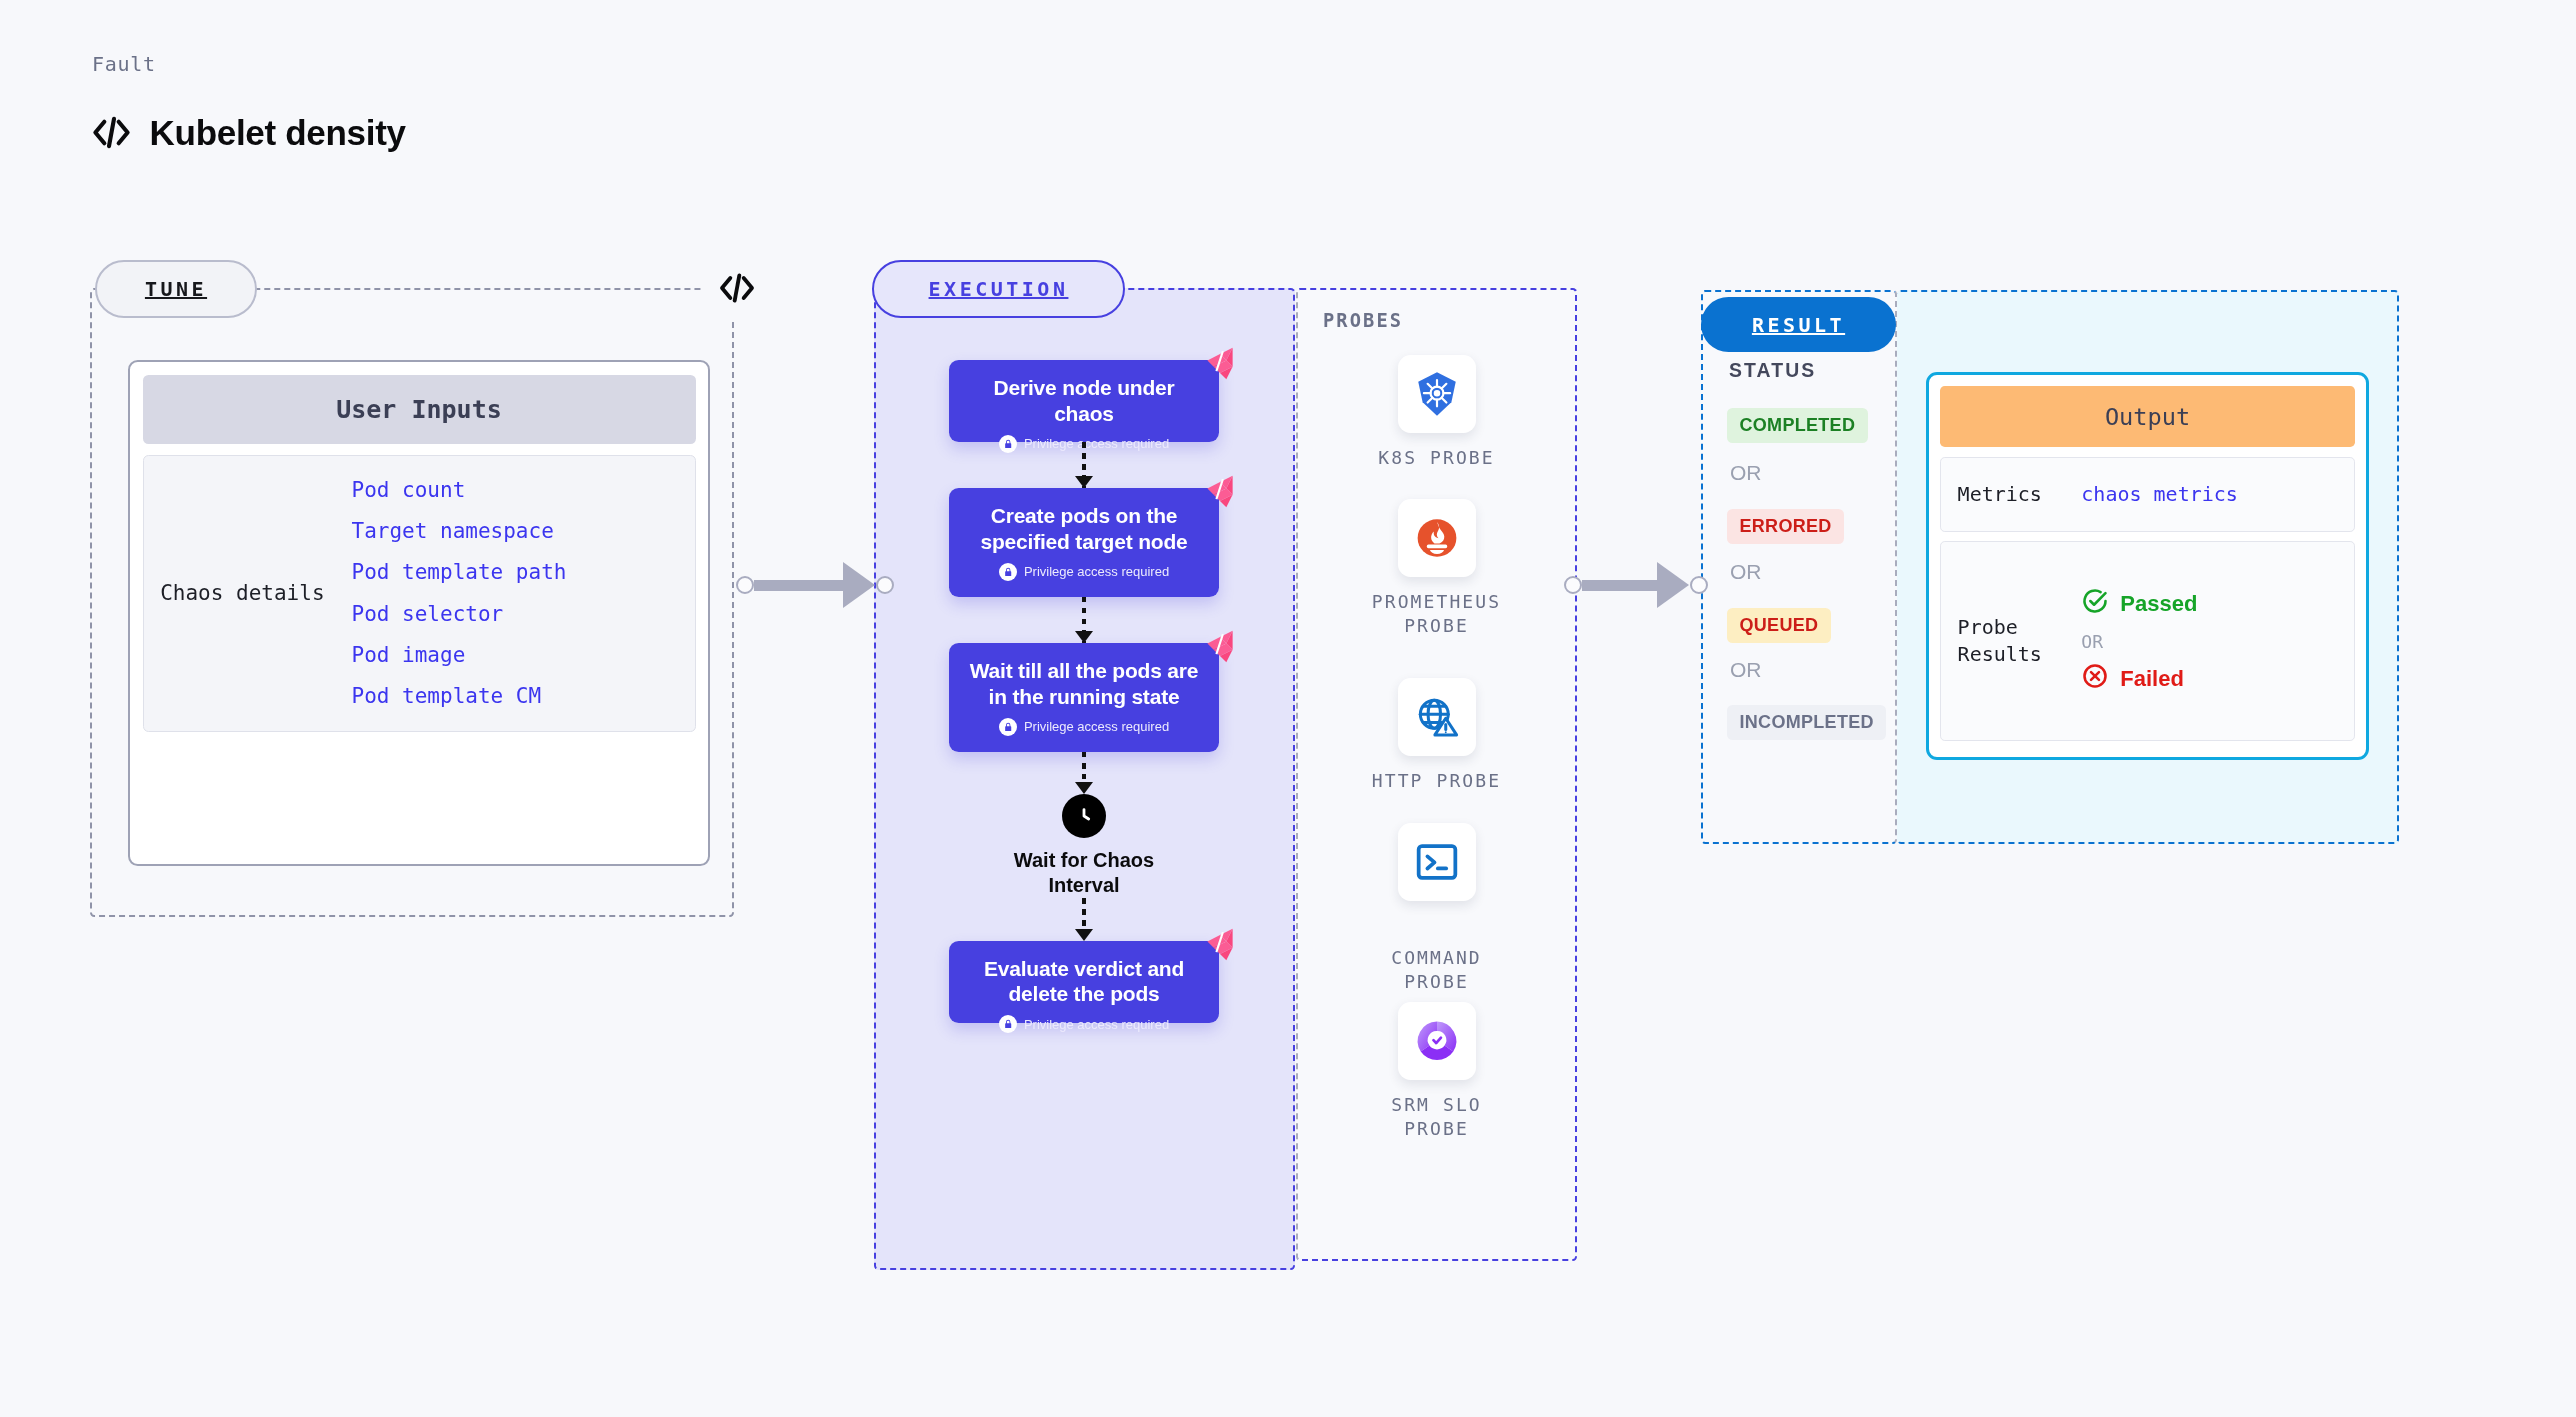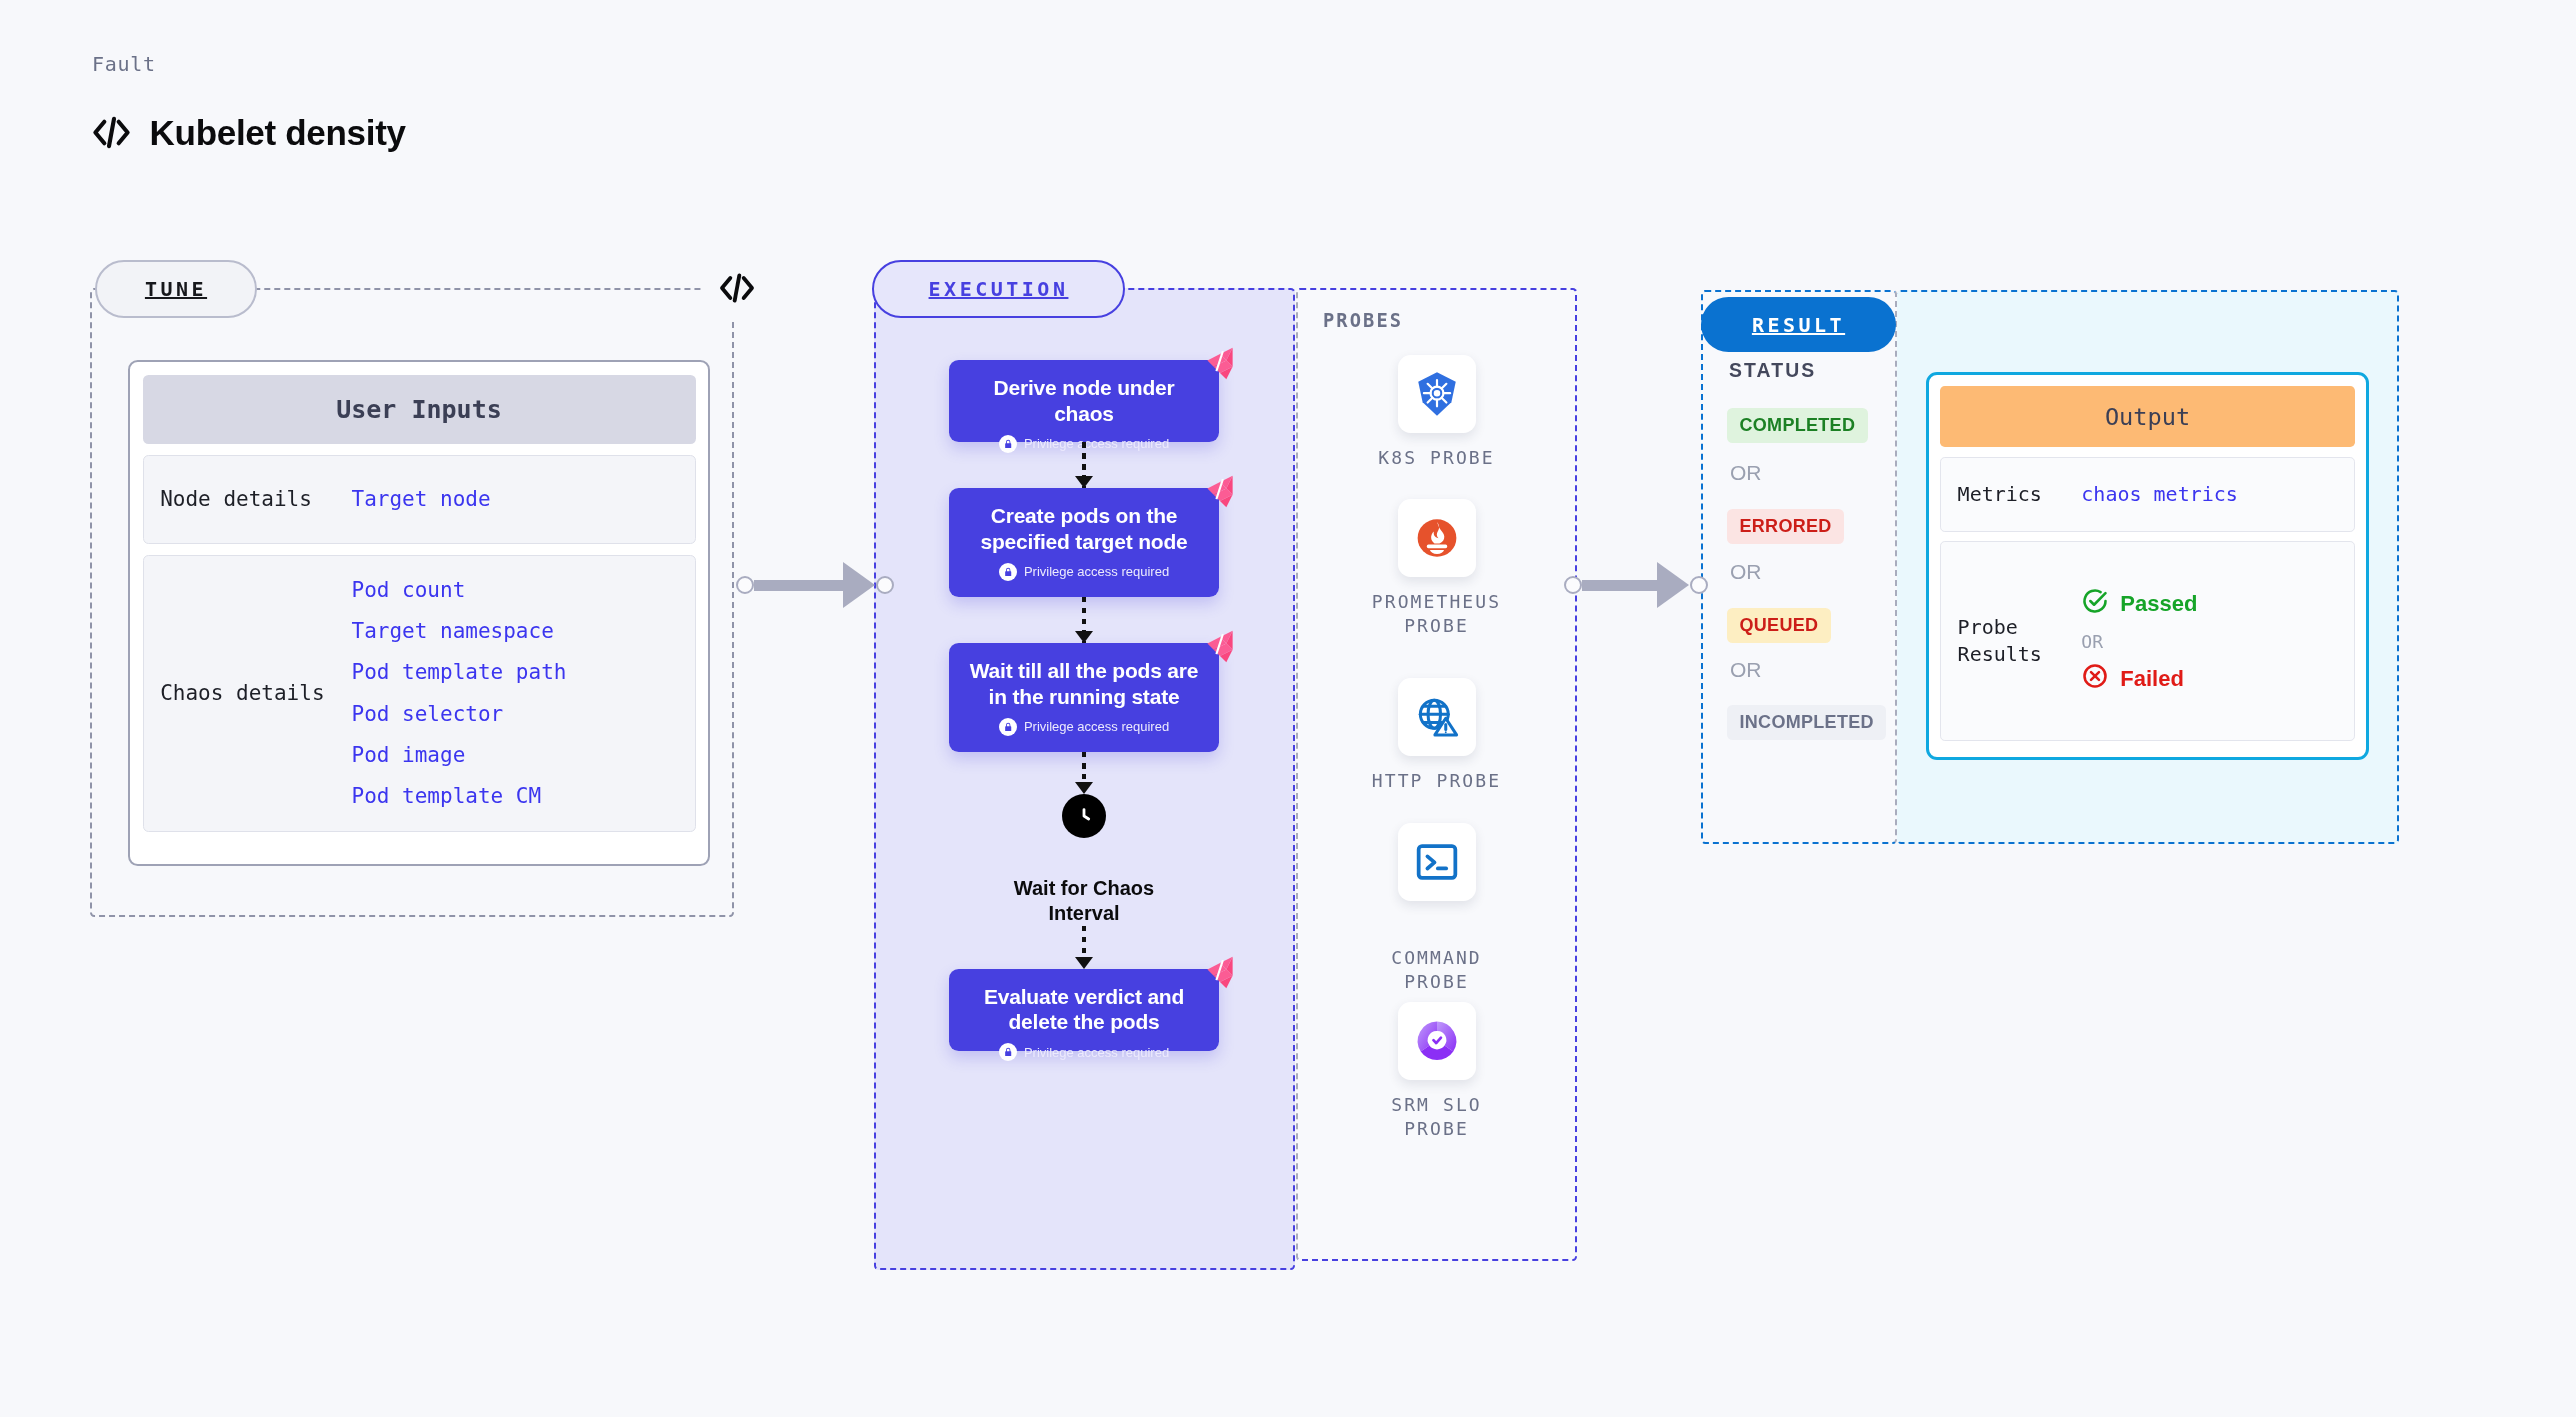--- a/index.html
+++ b/index.html
@@ -95,21 +95,21 @@
     width:18px;height:18px;border-radius:50%;background:#ffffff;flex:none;
     display:flex;align-items:center;justify-content:center;
   }
   .harness-badge{position:absolute;right:-15.2px;top:-15.2px;width:42px;height:42px;}
   .arrow-v{position:relative;height:46px;display:flex;justify-content:center;}
   .arrow-v .dash{width:3.5px;flex:none;background:repeating-linear-gradient(#111 0 5.5px, transparent 5.5px 11px);}
   .arrow-v .tip{
     position:absolute;bottom:0;left:50%;transform:translateX(-50%);
     width:0;height:0;border-left:9px solid transparent;border-right:9px solid transparent;border-top:12.5px solid #111;
   }
-  .wait-node{display:flex;flex-direction:column;align-items:center;gap:28px;}
+  .wait-node{display:flex;flex-direction:column;align-items:center;}
   .clock{width:44px;height:44px;border-radius:50%;background:#000;display:flex;align-items:center;justify-content:center;}
   .wait-label{margin-top:9.7px;font-size:20px;font-weight:bold;color:#0b0b0d;text-align:center;line-height:1.25;max-width:187px;}
 
   
   #probes-title{
     position:absolute;left:1323px;top:310px;
     font-family:"DejaVu Sans Mono", monospace;font-size:18.7px;font-weight:bold;
     color:#6b7188;letter-spacing:2.1px;
   }
   .probe{position:absolute;width:159px;display:flex;flex-direction:column;align-items:center;}
@@ -186,26 +186,20 @@
   <svg width="44" height="40" viewBox="0 0 24 24" fill="none" stroke="#0b0b0d" stroke-width="2.3" stroke-linecap="round" stroke-linejoin="round">
     <polyline points="8,6 3,12 8,18"></polyline>
     <polyline points="16,6 21,12 16,18"></polyline>
     <line x1="13.4" y1="4.4" x2="10.6" y2="19.6"></line>
   </svg>
 </div>
 
 <div id="user-inputs-card">
   <div class="ui-header">User Inputs</div>
 
-  <div class="ui-block" style="height:89px;">
-    <div class="ui-label">Node details</div>
-    <div class="ui-values">
-      <div class="ui-value">Target node</div>
-    </div>
-  </div>
 
   <div class="ui-block" style="height:277px;">
     <div class="ui-label">Chaos details</div>
     <div class="ui-values">
       <div class="ui-value">Pod count</div>
       <div class="ui-value">Target namespace</div>
       <div class="ui-value">Pod template path</div>
       <div class="ui-value">Pod selector</div>
       <div class="ui-value">Pod image</div>
       <div class="ui-value">Pod template CM</div>

